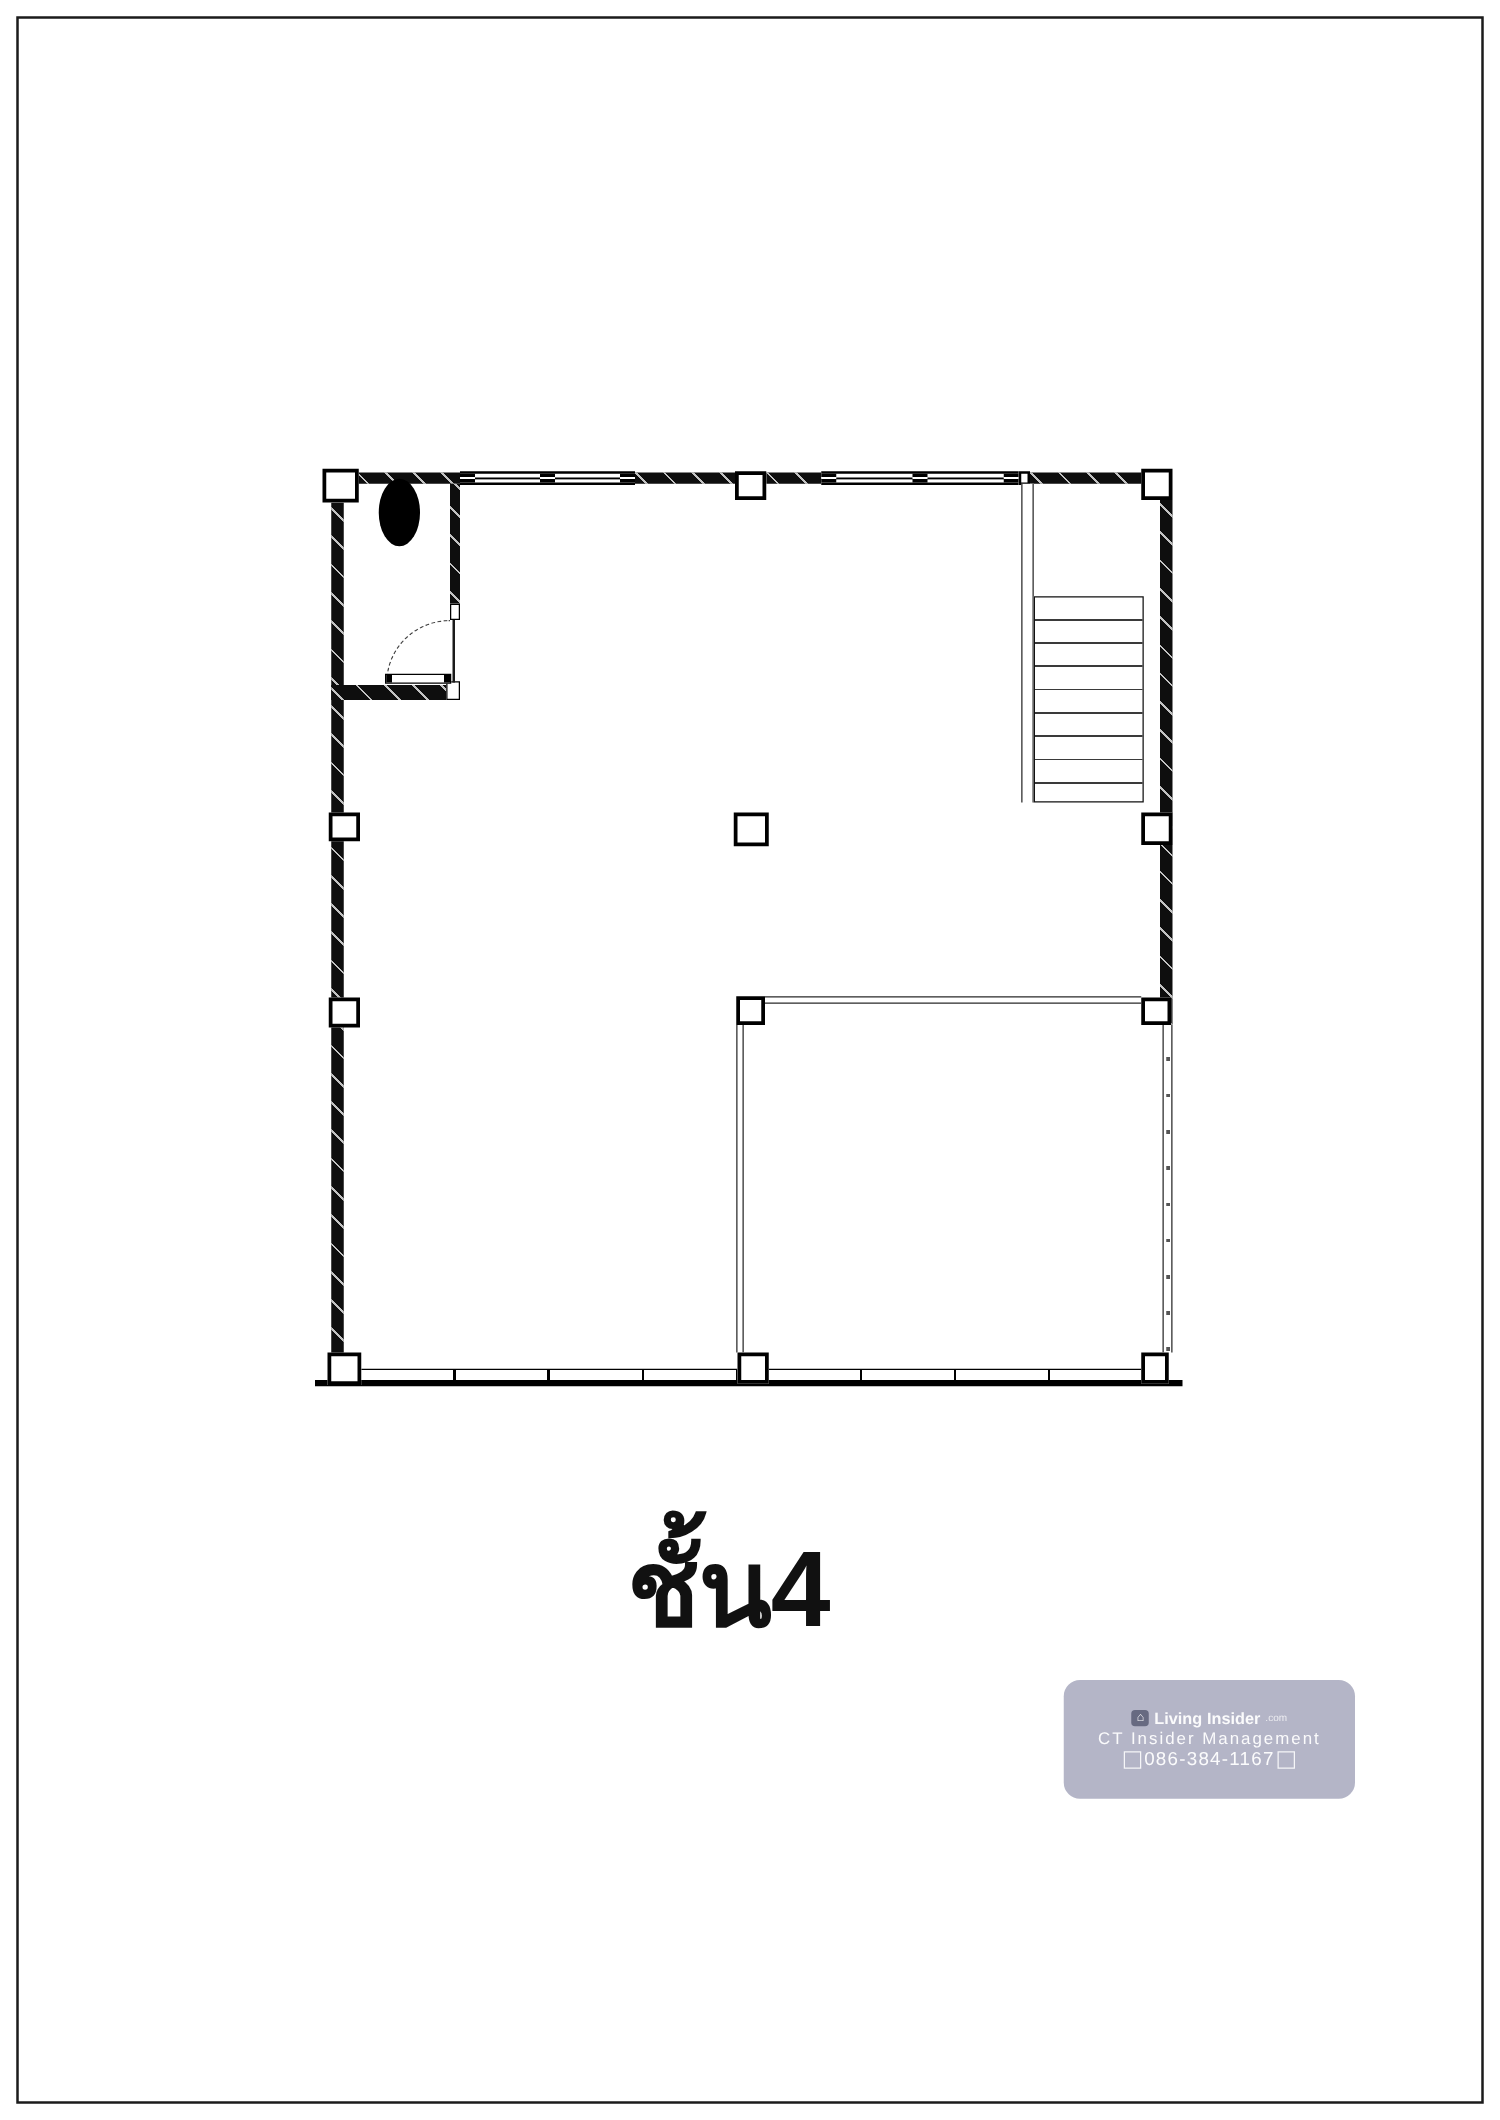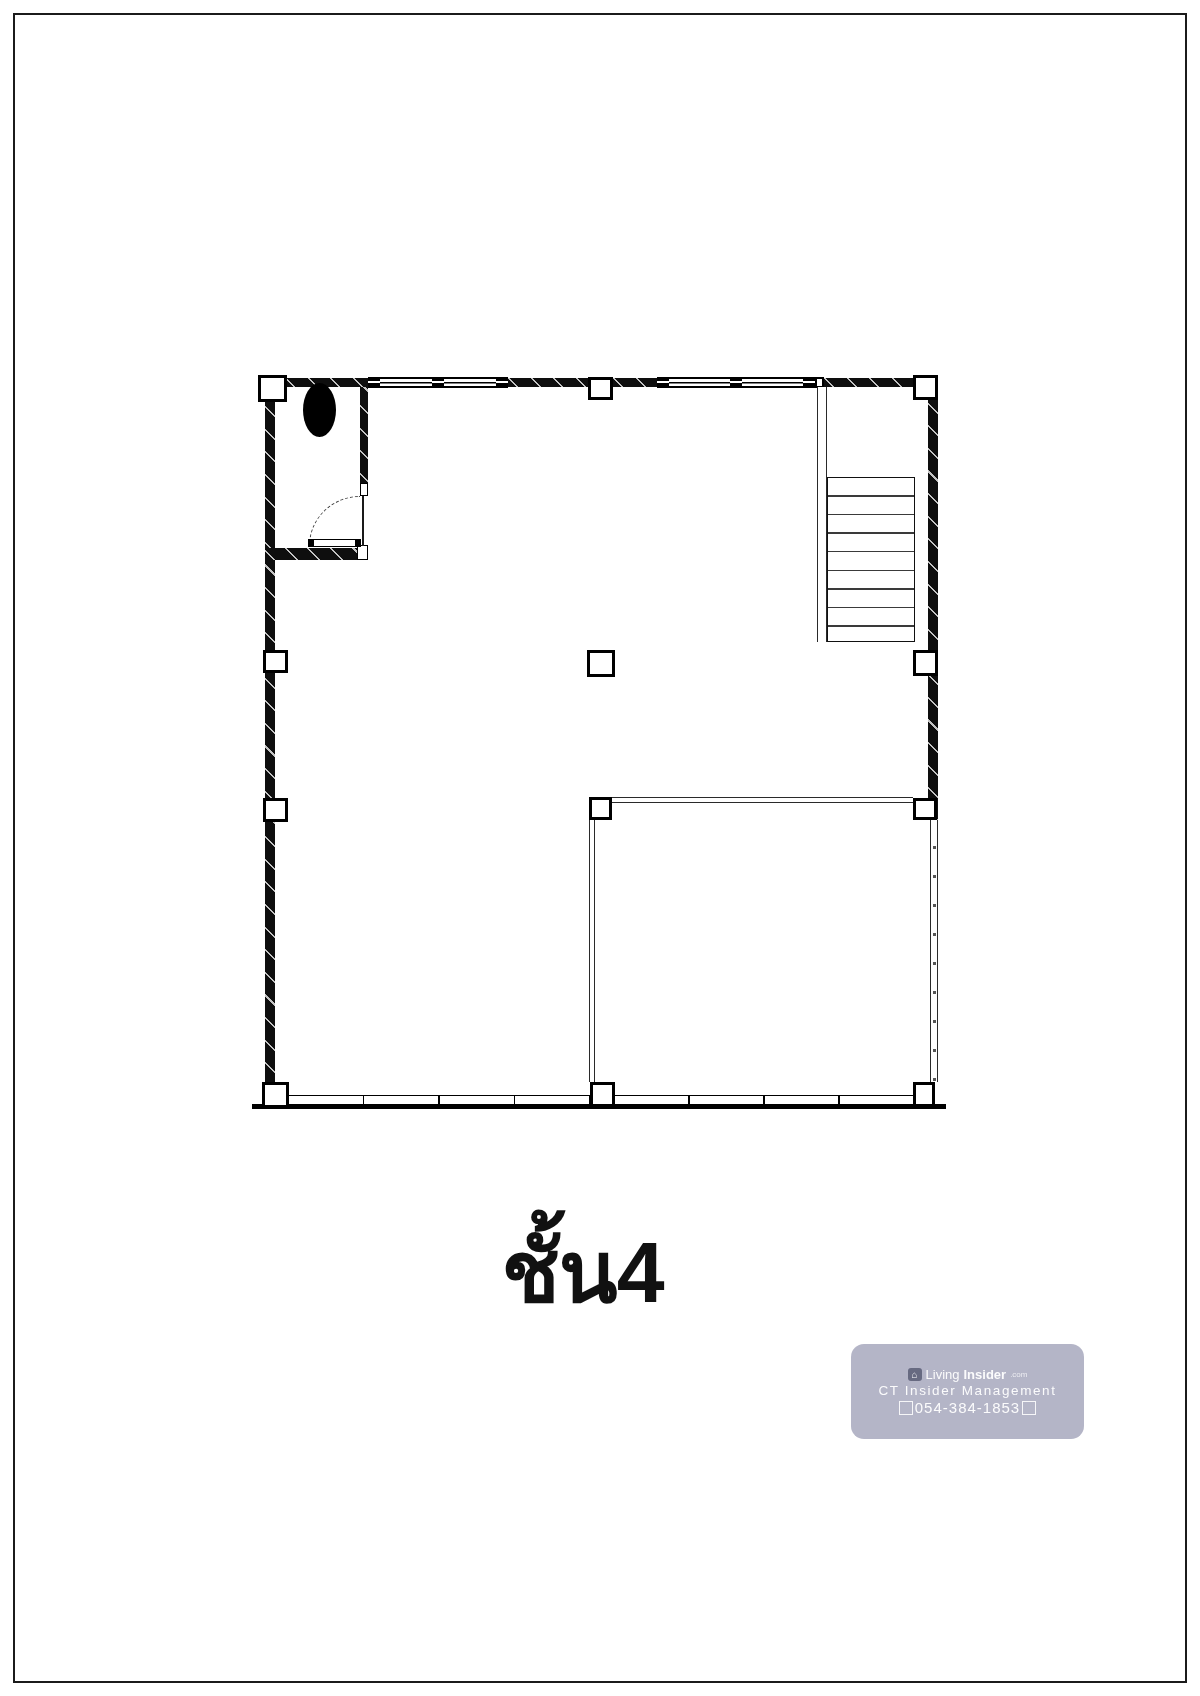--- a/index.html
+++ b/index.html
@@ -84,21 +84,21 @@
   }
 
   
   .wm {
     position:absolute; left:851px; top:1344px; width:233px; height:95px;
     background:#b4b5c7; border-radius:13px; color:#fff;
     display:flex; flex-direction:column; justify-content:center;
     text-align:center; row-gap:1px;
   }
   .wm-line1 { font-size:13px; display:flex; align-items:center; justify-content:center; gap:4px; opacity:.95; }
-  .wm-light { font-weight:400; }
+  .wm-light { font-weight:700; }
   .wm-bold  { font-weight:700;text-align:right; }
   .wm-suffix{ font-size:8px; opacity:.8; }
   .wm-logo {
     display:inline-block; width:14px; height:13px; border-radius:3px;
     background:#63667e; color:#fff; font-size:10px; line-height:13px; text-align:center;
   }
   .wm-line2 { font-size:13.5px; letter-spacing:1.6px; opacity:.95; }
   .wm-line3 { font-size:15px; letter-spacing:1px; display:flex; align-items:center; justify-content:center; gap:2px; opacity:.95; }
   .box-glyph {
     display:inline-block; width:12px; height:12px;
@@ -174,16 +174,16 @@
 <div class="wm">
   <div class="wm-line1">
     <span class="wm-logo">⌂</span>
     <span class="wm-light">Living</span>
       <span class="wm-bold">Insider</span>
       <span class="wm-suffix">.com</span>
   </div>
   <div class="wm-line2">CT Insider Management</div>
   <div class="wm-line3">
     <span class="box-glyph"></span>
-    <span>054-384-1853</span>
+    <span>086-384-1167</span>
     <span class="box-glyph"></span>
   </div>
 </div>
 
 </body></html>

